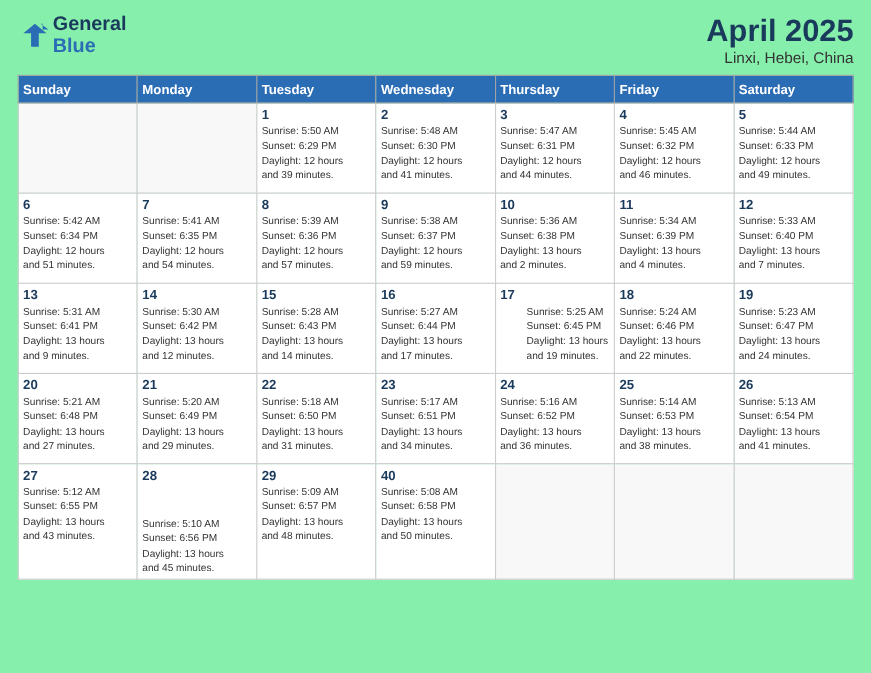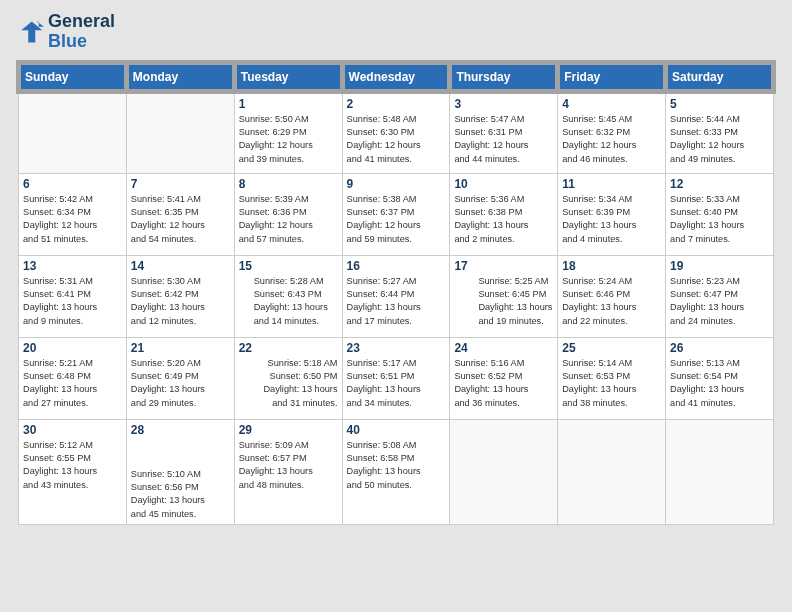--- a/index.html
+++ b/index.html
@@ -6,21 +6,21 @@
     body {
       font-family: Arial, sans-serif;
       background: #fff;
       width: 792px;
       height: 612px;
       overflow: hidden;
     }
     .page {
       width: 792px;
       height: 612px;
-      background: #e5e5e5;
+      background: #86efac;
       padding: 12px 16px 12px 16px;
     }
     .header {
       display: flex;
       justify-content: space-between;
       align-items: flex-start;
       margin-bottom: 8px;
     }
     .logo {
       display: flex;
@@ -55,21 +55,21 @@
       border-collapse: collapse;
       table-layout: fixed;
     }
     .calendar thead tr th {
       background-color: #2a6db5;
       color: #fff;
       font-size: 12px;
       font-weight: bold;
       padding: 5px 4px;
       text-align: left;
-      border: 5px solid #a3a3a3;
+      border: 1px solid #a3a3a3;
     }
     .calendar tbody tr td {
       border: 1px solid #ccc;
       vertical-align: top;
       padding: 3px 4px;
       font-size: 9.5px;
       color: #222;
       height: 82px;
       background: #fff;
     }
@@ -97,20 +97,24 @@
     <div class="logo">
       <svg class="logo-icon" viewBox="0 0 32 32">
         <polygon points="18,4 30,14 22,14 22,28 14,28 14,14 6,14" fill="#2a6db5"></polygon>
         <polygon points="24,4 32,10 26,10 26,4" fill="#2a6db5"></polygon>
       </svg>
       <div class="logo-text">
         <div>General</div>
         <div style="color:#2a6db5">Blue</div>
       </div>
     </div>
+    <div class="title-block">
+      <h1>April 2025</h1>
+      <h2>Linxi, Hebei, China</h2>
+    </div>
   </div>
 
   <table class="calendar">
     <thead>
       <tr>
       <th>Sunday</th>
           <th>Monday</th>
           <th>Tuesday</th>
           <th>Wednesday</th>
           <th>Thursday</th>
@@ -219,21 +223,21 @@
           </td>
           <td>
             <span class="day-number">14</span>
             <div class="day-info" style="white-space: pre-line;">Sunrise: 5:30 AM
 Sunset: 6:42 PM
 Daylight: 13 hours
 and 12 minutes.</div>
           </td>
           <td>
             <span class="day-number">15</span>
-            <div class="day-info" style="white-space: pre-line; margin-left: 15px;">Sunrise: 5:28 AM
+            <div class="day-info" style="white-space: pre-line;">Sunrise: 5:28 AM
 Sunset: 6:43 PM
 Daylight: 13 hours
 and 14 minutes.</div>
           </td>
           <td>
             <span class="day-number">16</span>
             <div class="day-info" style="white-space: pre-line;">Sunrise: 5:27 AM
 Sunset: 6:44 PM
 Daylight: 13 hours
 and 17 minutes.</div>
@@ -270,21 +274,21 @@
           </td>
           <td>
             <span class="day-number">21</span>
             <div class="day-info" style="white-space: pre-line;">Sunrise: 5:20 AM
 Sunset: 6:49 PM
 Daylight: 13 hours
 and 29 minutes.</div>
           </td>
           <td>
             <span class="day-number">22</span>
-            <div class="day-info" style="white-space: pre-line; text-align: right;">Sunrise: 5:18 AM
+            <div class="day-info" style="white-space: pre-line;">Sunrise: 5:18 AM
 Sunset: 6:50 PM
 Daylight: 13 hours
 and 31 minutes.</div>
           </td>
           <td>
             <span class="day-number">23</span>
             <div class="day-info" style="white-space: pre-line;">Sunrise: 5:17 AM
 Sunset: 6:51 PM
 Daylight: 13 hours
 and 34 minutes.</div>
@@ -306,21 +310,21 @@
           <td>
             <span class="day-number">26</span>
             <div class="day-info" style="white-space: pre-line;">Sunrise: 5:13 AM
 Sunset: 6:54 PM
 Daylight: 13 hours
 and 41 minutes.</div>
           </td>
         </tr>
         <tr>
           <td>
-            <span class="day-number">30</span>
+            <span class="day-number">27</span>
             <div class="day-info" style="white-space: pre-line;">Sunrise: 5:12 AM
 Sunset: 6:55 PM
 Daylight: 13 hours
 and 43 minutes.</div>
           </td>
           <td>
             <span class="day-number">28</span>
             <div class="day-info" style="white-space: pre-line; margin-top: 31px;">Sunrise: 5:10 AM
 Sunset: 6:56 PM
 Daylight: 13 hours

